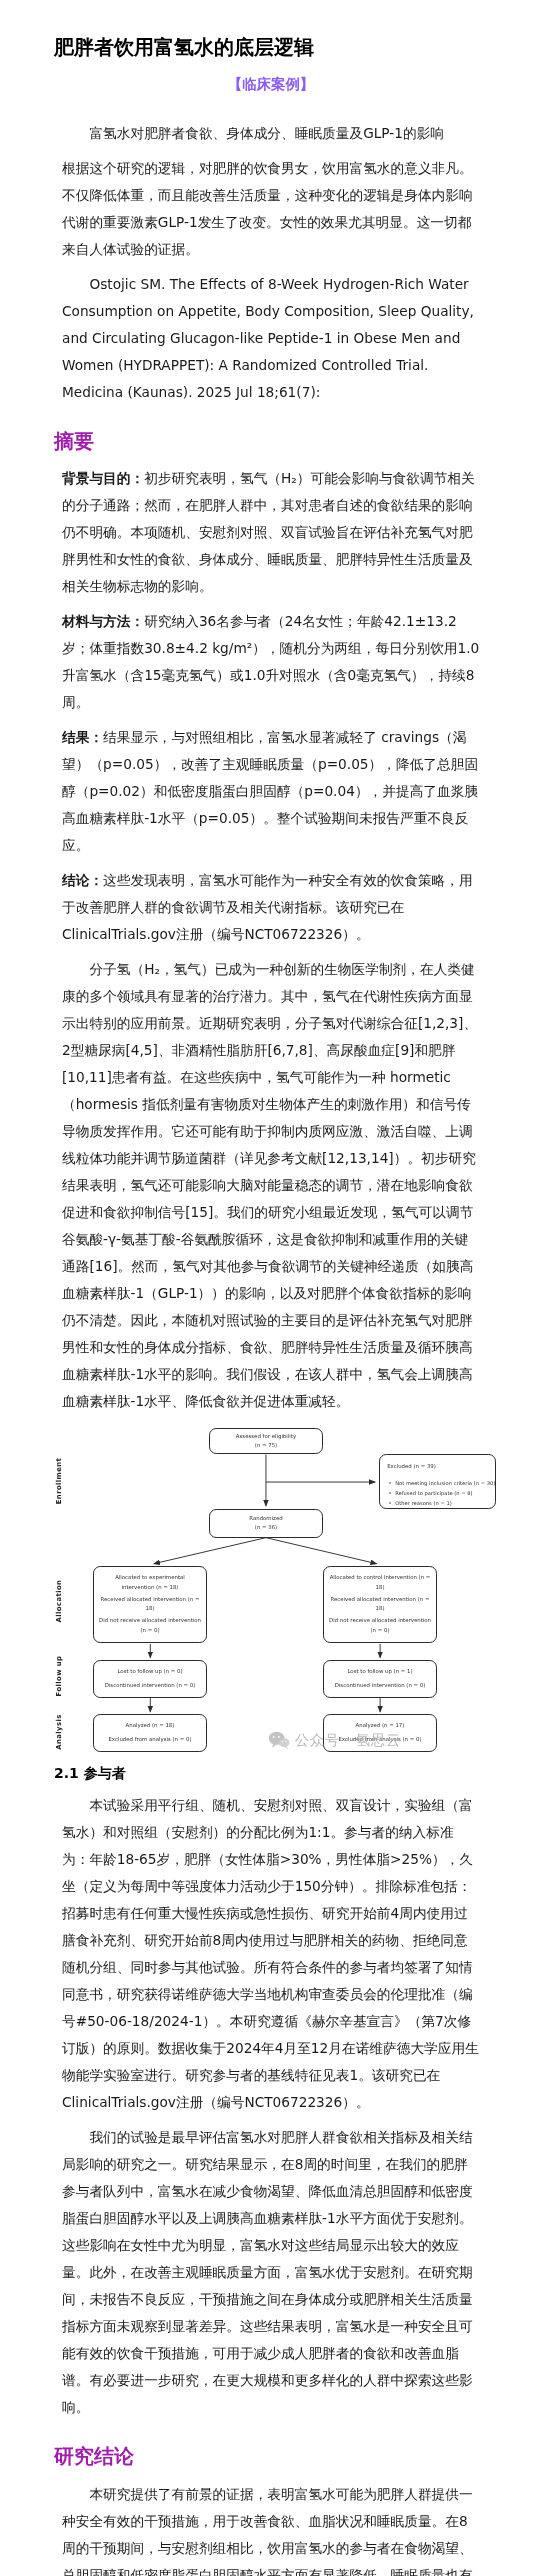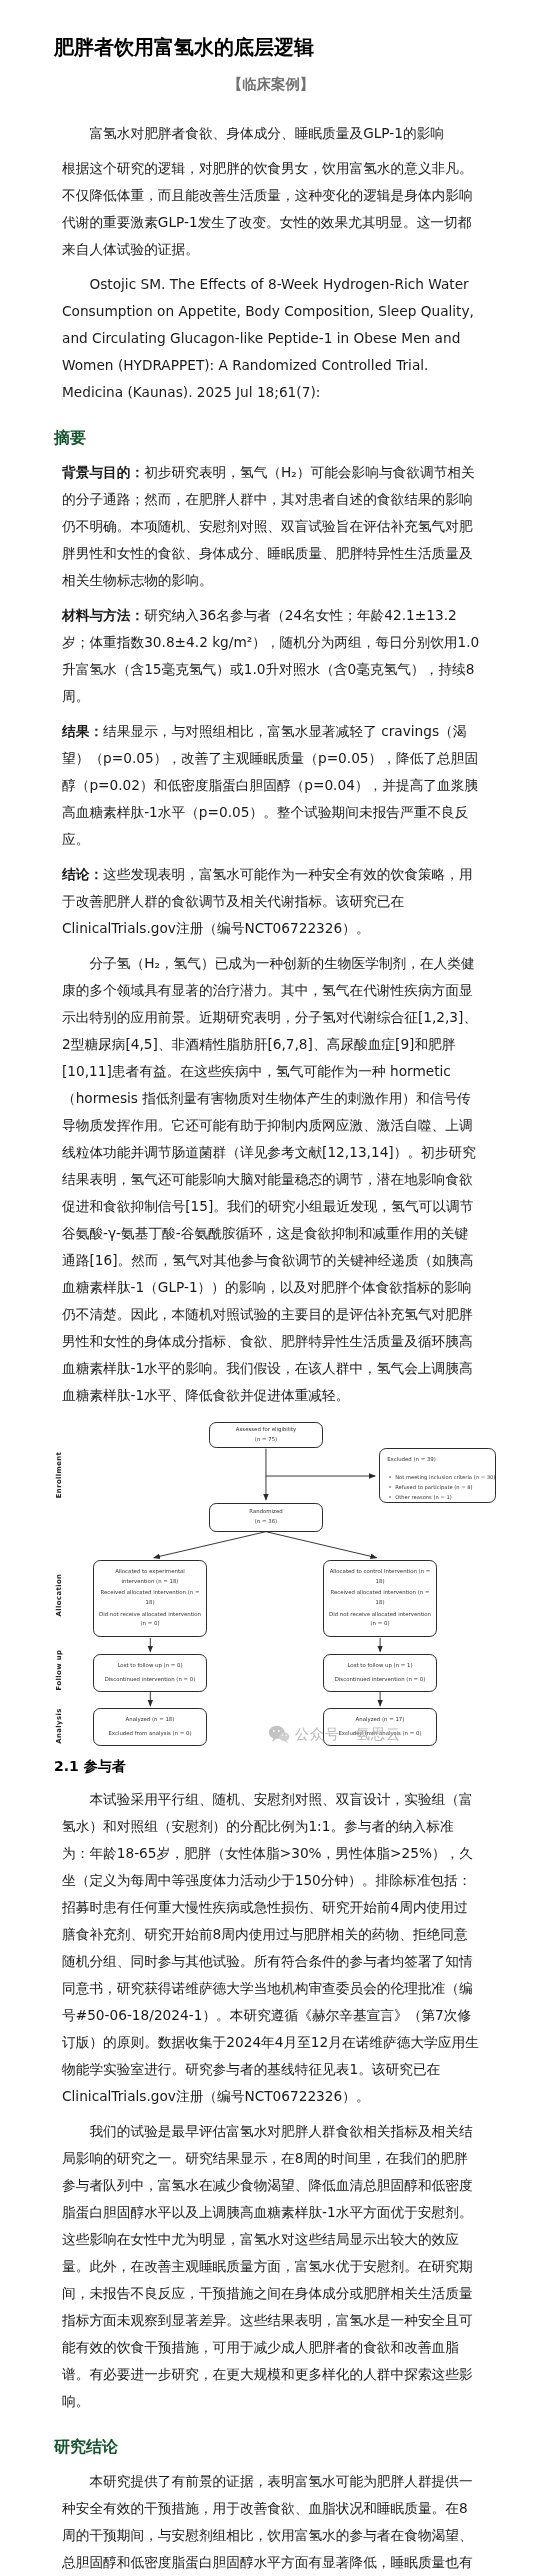--- a/index.html
+++ b/index.html
@@ -21,30 +21,30 @@
     line-height: 1.45;
     font-weight: 700;
     margin: 11.6px 0 0 0;
     color: #000;
   }
   .tag {
     text-align: center;
     font-size: 14.4px;
     font-weight: 700;
     margin: 8.7px 0 21.7px 0;
-    color: #737373;
+    color: #8b5cf6;
   }
   p { margin: 8px; }
   p.indent { text-indent: 2em; }
   h2.sec {
-    font-size: 16px;
+    font-size: 20px;
     line-height: 1.6;
     font-weight: 700;
     margin: 19px 0 8.7px 0;
-    color: #14532d;
+    color: #a21caf;
   }
   h3.subsec {
     font-size: 14px;
     line-height: 1.6;
     font-weight: 700;
     margin: 2.9px 0 7.2px 0;
     color: #000;
   }
   .runin { font-weight: 700; }
 

